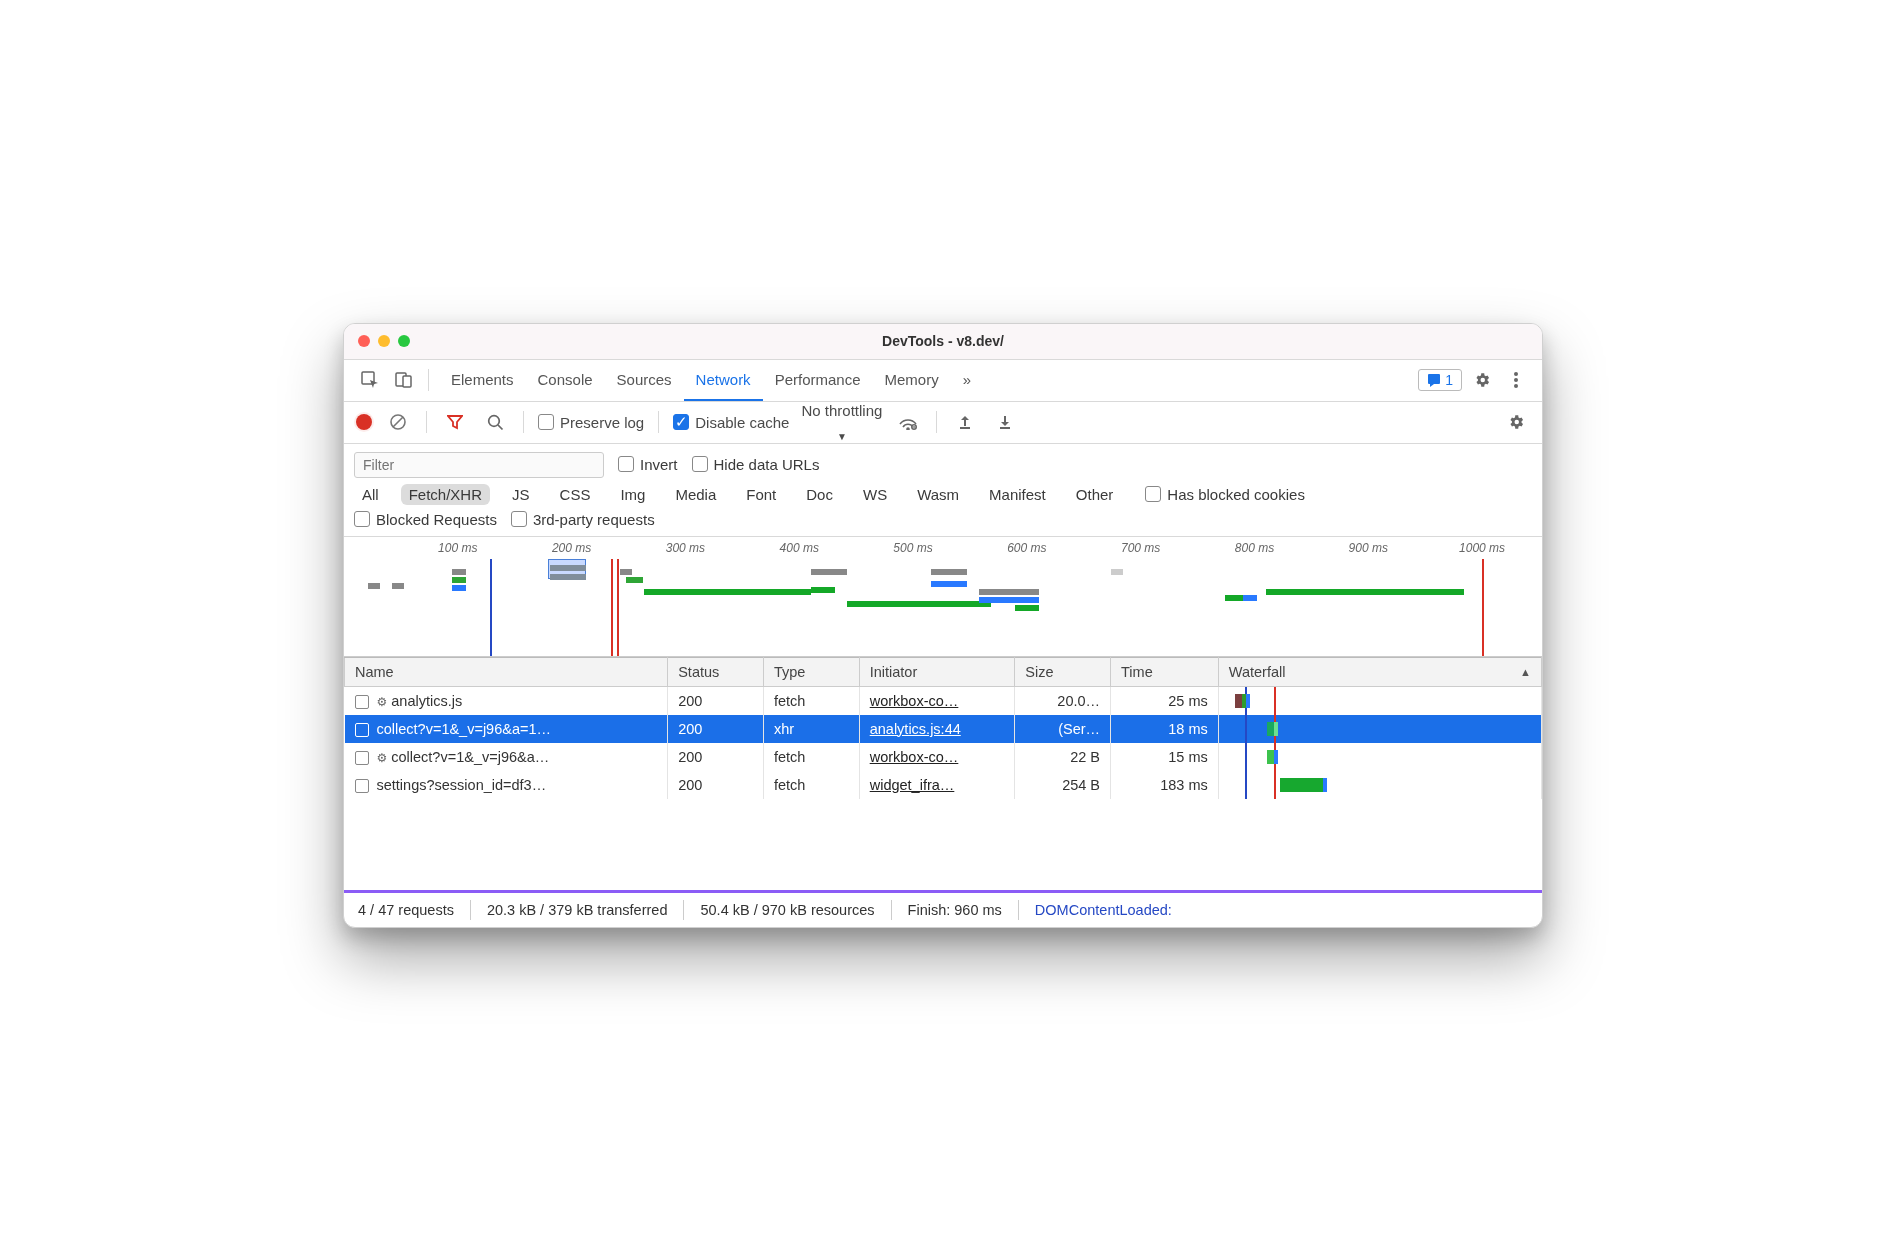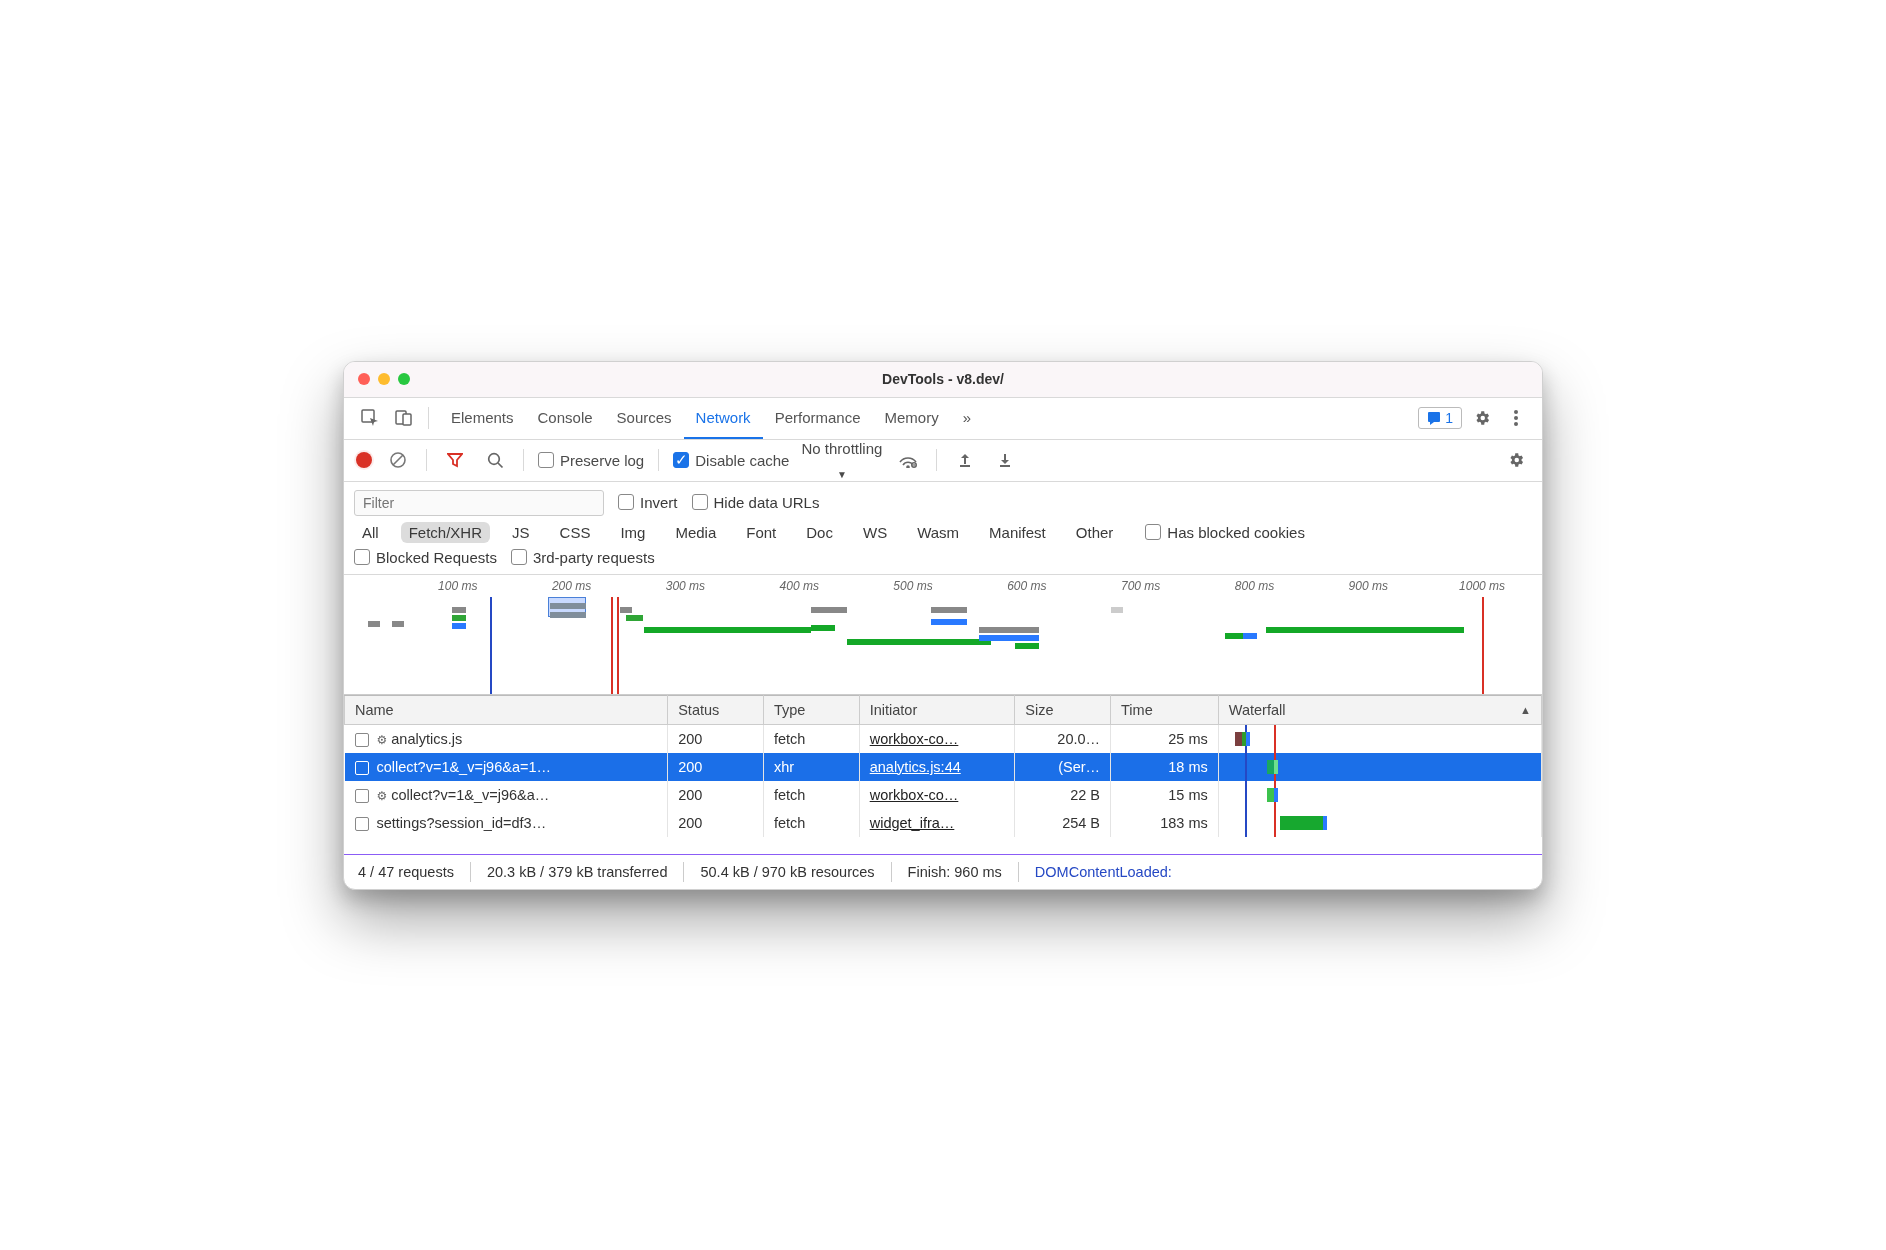--- a/index.html
+++ b/index.html
@@ -44,21 +44,21 @@
   table.req th{ text-align:left; font-weight:400; padding:6px 10px; border:1px solid #ccc; border-top:1.5px solid #bbb; background:#f3f3f3; color:#444; position:relative;}
   table.req td{ padding:6px 10px; border-right:1px solid #e4e4e4; white-space:nowrap; overflow:hidden; text-overflow:ellipsis; max-width:0;margin-top:8px;}
   table.req tr.selected td{ background:#1b6fe8; color:#fff; }
   table.req tr.selected .initiator{color:#fff;}
   .initiator{ color:#222; text-decoration:underline; }
   .gear-small{ font-size:12px; color:#666; margin-right:4px;}
   .row-check{ width:14px; height:14px; border:1.4px solid #888; border-radius:2px; display:inline-block; margin-right:8px; vertical-align:middle;}
   .waterfall-cell{ position:relative; height:28px; padding:0 !important; }
   .wf-vline{position:absolute;top:0;bottom:0;width:2px;}
   .wf-bar{position:absolute;top:7px;height:14px;}
-  .req-body{ height:160px; overflow:hidden; border-bottom:1px solid #8b5cf6; }
+  .req-body{ height:236px; overflow:hidden; border-bottom:3px solid #8b5cf6; }
   .statusbar{ display:flex; align-items:center; height:34px; padding:0 14px; font-size:14.5px; color:#333; gap:0;}
   .statusbar span.sep{ width:1px; height:20px; background:#ccc; margin:0 16px;}
   .statusbar .dcl{color:#2548c4;}
   svg{display:block;}
   .sort-up{ position:absolute; right:10px; top:50%; transform:translateY(-50%); font-size:11px; color:#555;}
 </style>
 </head>
 <body>
 
 <div class="app-window">

